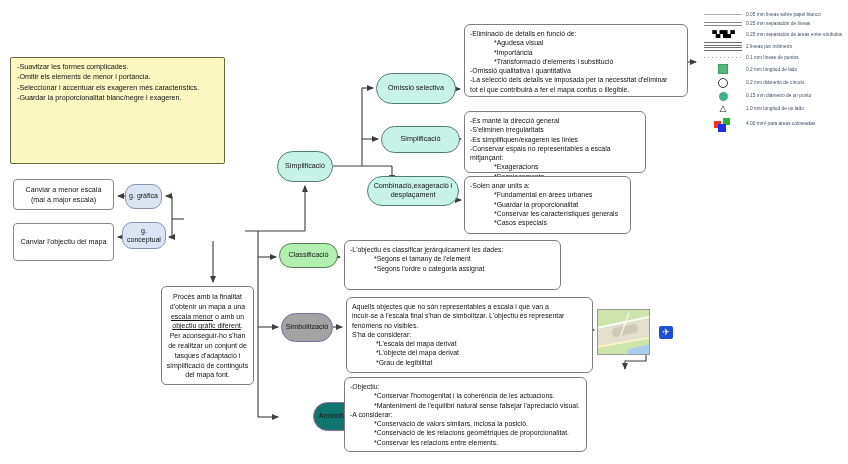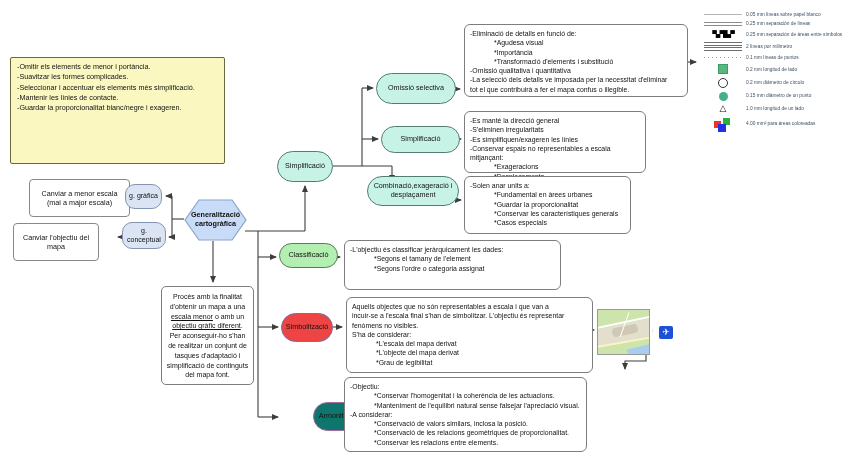--- a/index.html
+++ b/index.html
@@ -17,21 +17,21 @@
         font-size:6.9px;line-height:9.3px;}
   .wbox .line.indent, .note .line.indent{padding-left:24px;}
   
   .sbox{background:#fff;border:1px solid #888;border-radius:4px;display:flex;align-items:center;
         justify-content:center;text-align:center;font-size:7.2px;line-height:9.5px;padding:2px 4px;}
   
   .node{display:flex;align-items:center;justify-content:center;text-align:center;
         font-size:7.2px;line-height:8.6px;border-radius:16px;border:1px solid #555;padding:11px 3px;}
   .teal{background:#c7f3e6;border-color:#527d75;}
   .green{background:#b3efb0;border-color:#567d56;}
-  .lavender{background:#ef4444;border-color:#73739c;align-items:center;}
+  .lavender{background:#a3a3a3;border-color:#73739c;align-items:center;}
   .pink{background:#0f766e;border-color:#a16ba1;margin-left:32px;}
   .pill{background:#dbe4f4;border-color:#8595ad;border-radius:10px;font-size:7px;}
   
   #hexagon{width:63px;height:42px;}
   #hexagon svg{position:absolute;left:0;top:0;}
   #hexagon .hexlabel{position:absolute;left:0;top:0;width:100%;height:100%;display:flex;
         align-items:center;justify-content:center;text-align:center;font-weight:bold;
         font-size:7.2px;line-height:8.8px;}
   
   #proces{background:#fff;border:1px solid #7d7d7d;border-radius:5px;padding:5px 4px;
@@ -108,48 +108,41 @@
       <path d="M688,62 H696" marker-end="url(#arr)"></path>
       <path d="M338,257 H340" marker-end="url(#arr)"></path>
       <path d="M333,327 H342" marker-end="url(#arr)"></path>
       <path d="M592,330 H594" marker-end="url(#arr)"></path>
       <path d="M646,355 V361 H625 V369" marker-end="url(#arr)"></path>
     </g>
   </svg>
 
   <div class="abs note" style="left:10px;top:57px;width:215px;height:107px;">
     <div>
+        <div class="line">-Suavitzar les formes complicades.</div>
         <div class="line">-Omitir els elements de menor i portància.</div>
-        <div class="line">-Suavitzar les formes complicades.</div>
-        <div class="line">-Seleccionar i accentuar els elements més simplificació.</div>
-        <div class="line">-Mantenir les línies de contacte.</div>
+        <div class="line">-Seleccionar i accentuar els exageren més característics.</div>
         <div class="line">-Guardar la proporcionalitat blanc/negre i exageren.</div>
       </div>
   </div>
 
-  <div class="abs sbox" style="left:13px;top:179px;width:101px;height:38px;margin-left:16px;">
+  <div class="abs sbox" style="left:13px;top:179px;width:101px;height:31px;">
     <span>Canviar a menor escala (mai a major escala)</span>
   </div>
-  <div class="abs sbox" style="left:13px;top:223px;width:86px;height:38px;">
+  <div class="abs sbox" style="left:13px;top:223px;width:101px;height:38px;">
     <span>Canviar l'objectiu del mapa</span>
   </div>
 
   <div class="abs node pill" style="left:125px;top:184px;width:37px;height:25px;">
     <span>g. gràfica</span>
   </div>
   <div class="abs node pill" style="left:122px;top:222px;width:44px;height:27px;">
     <span>g. conceptual</span>
   </div>
 
-  <div class="abs" id="hexagon" style="left:184px;top:199px;">
-    <svg width="63" height="42" viewBox="0 0 63 42">
-      <polygon points="15,1 48,1 62,21 48,41 15,41 1,21" fill="#c9dcf7" stroke="#89a4c9" stroke-width="1.2"></polygon>
-    </svg>
-    <div class="hexlabel">Generalització cartogràfica</div>
-  </div>
 
   <div class="abs" id="proces" style="left:161px;top:286px;width:93px;height:99px;">
     <span>Procès amb la finalitat d'obtenir un mapa a una </span><span class="u">escala menor</span><span> o amb un </span><span class="u">objectiu gràfic diferent</span><span>. Per aconseguir-ho s'han de realitzar un conjunt de tasques d'adaptació i simplificació de continguts del mapa font.</span>
   </div>
 
   <div class="abs node teal" style="left:277px;top:151px;width:56px;height:31px;">
     <span>Simplificació</span>
   </div>
   <div class="abs node teal" style="left:376px;top:73px;width:80px;height:31px;">
     <span>Omissió selectiva</span>

